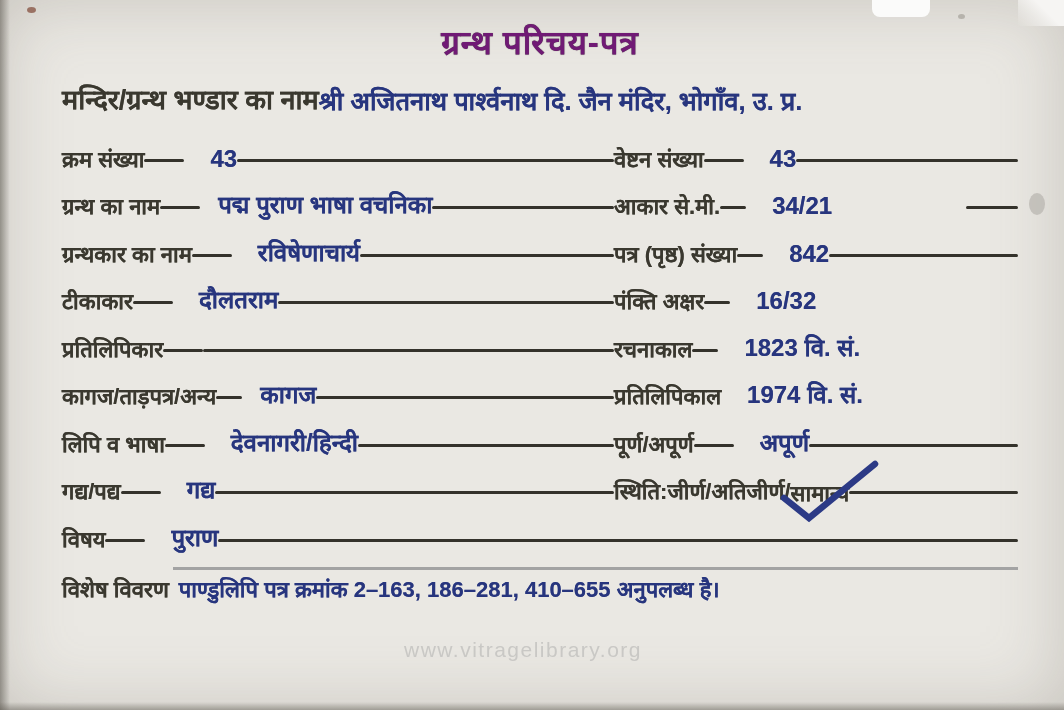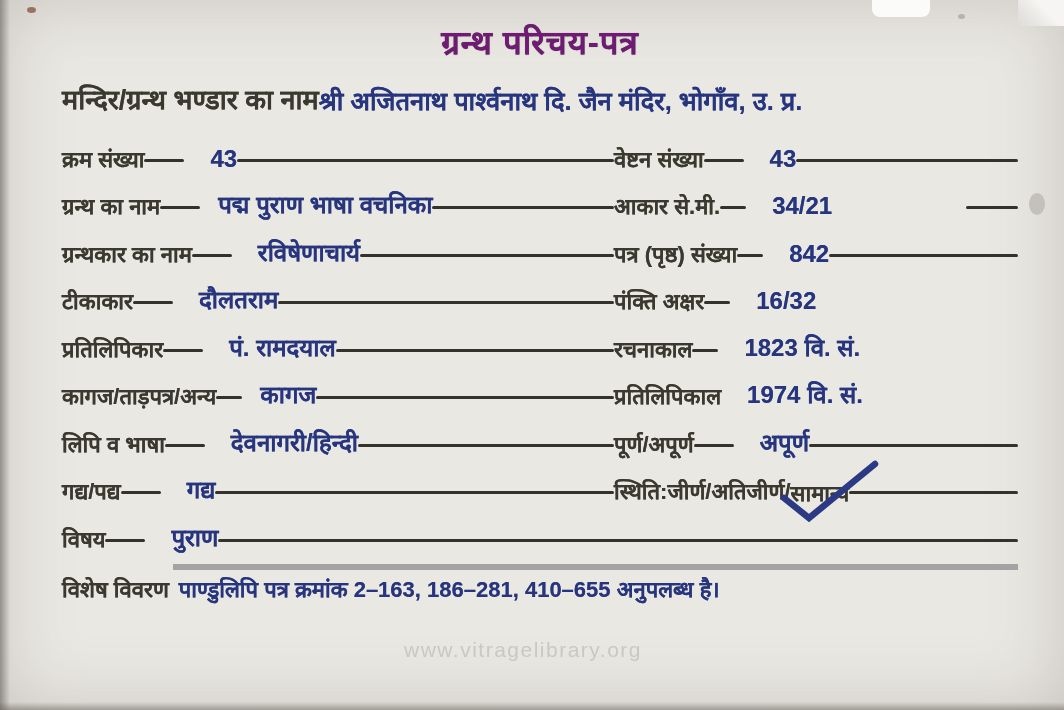--- a/index.html
+++ b/index.html
@@ -45,21 +45,21 @@
   .rule.w40{width:40px;}
   .rule.w26{width:26px;}
   .rule.end40{width:52px;margin-left:auto;}
   .val.m18{margin-left:18px;}
   .val.m26{margin-left:26px;margin-top:15px;}
 
   .checked-wrap{position:relative;display:inline-block;}
   .checkmark{position:absolute;left:-14px;bottom:-17px;width:104px;height:66px;pointer-events:none;}
 
   .special{display:flex;align-items:flex-end;height:50px;}
-  .special .fill{flex:1;border-top:6px solid #a3a3a3;margin-bottom:2px;margin-left:4px;}
+  .special .fill{flex:1;border-top:3px solid #a3a3a3;margin-bottom:2px;margin-left:4px;}
   .special .val{font-size:22px;padding:3px 0 0 6px;display:block;white-space:nowrap;}
 
   .watermark{position:absolute;left:0;right:18px;top:638px;text-align:center;
     font-size:21px;color:#c9c8c5;letter-spacing:1.5px;font-weight:400;}
 </style>
 </head>
 <body>
 
 <div class="page">
 
@@ -138,21 +138,20 @@
           <span class="lbl">पंक्ति अक्षर</span>
           <span class="rule w26"></span>
           <span class="val m26">16/32</span>
         </div>
       </div>
 
       <div class="row">
         <div class="lcol">
           <span class="lbl">प्रतिलिपिकार</span>
           <span class="rule w40"></span>
-          <span class="val m26">पं. रामदयाल</span>
           <span class="rule grow"></span>
         </div>
         <div class="rcol">
           <span class="lbl">रचनाकाल</span>
           <span class="rule w26"></span>
           <span class="val m26">1823 वि. सं.</span>
         </div>
       </div>
 
       <div class="row">

